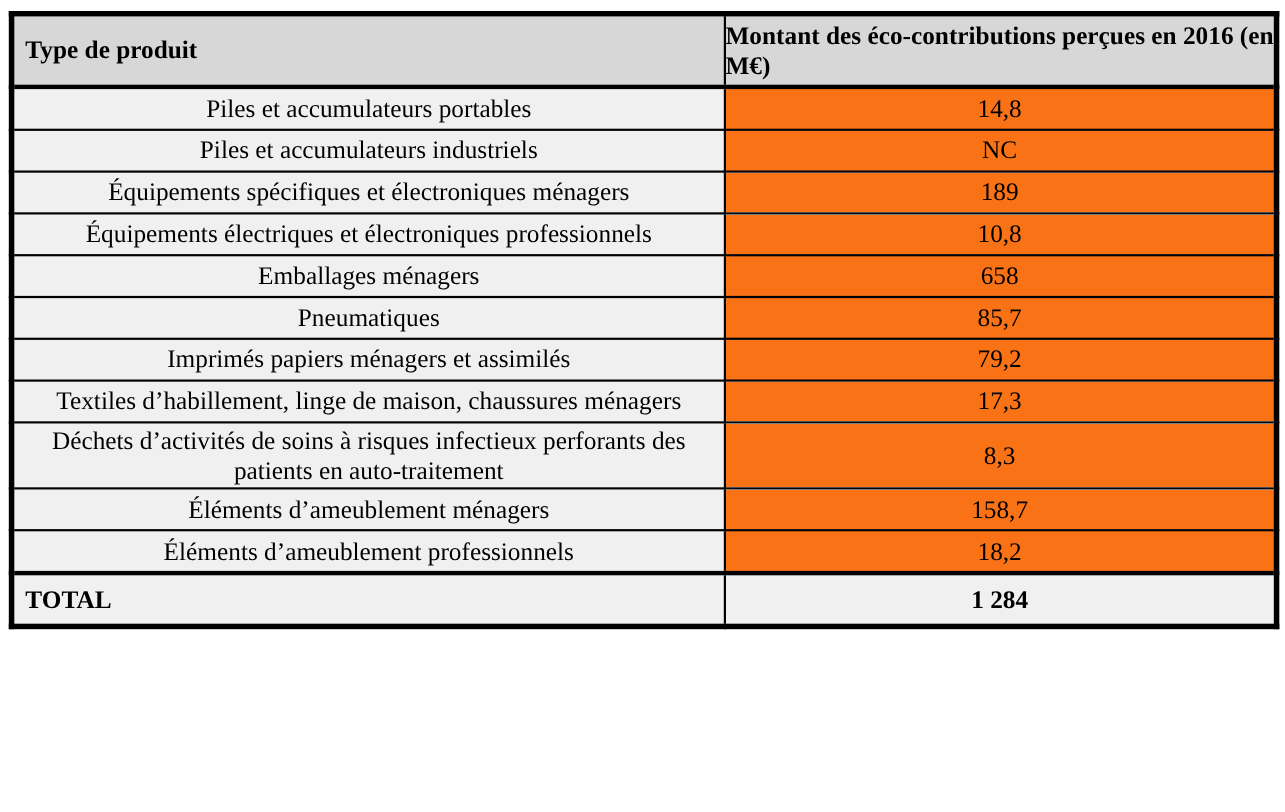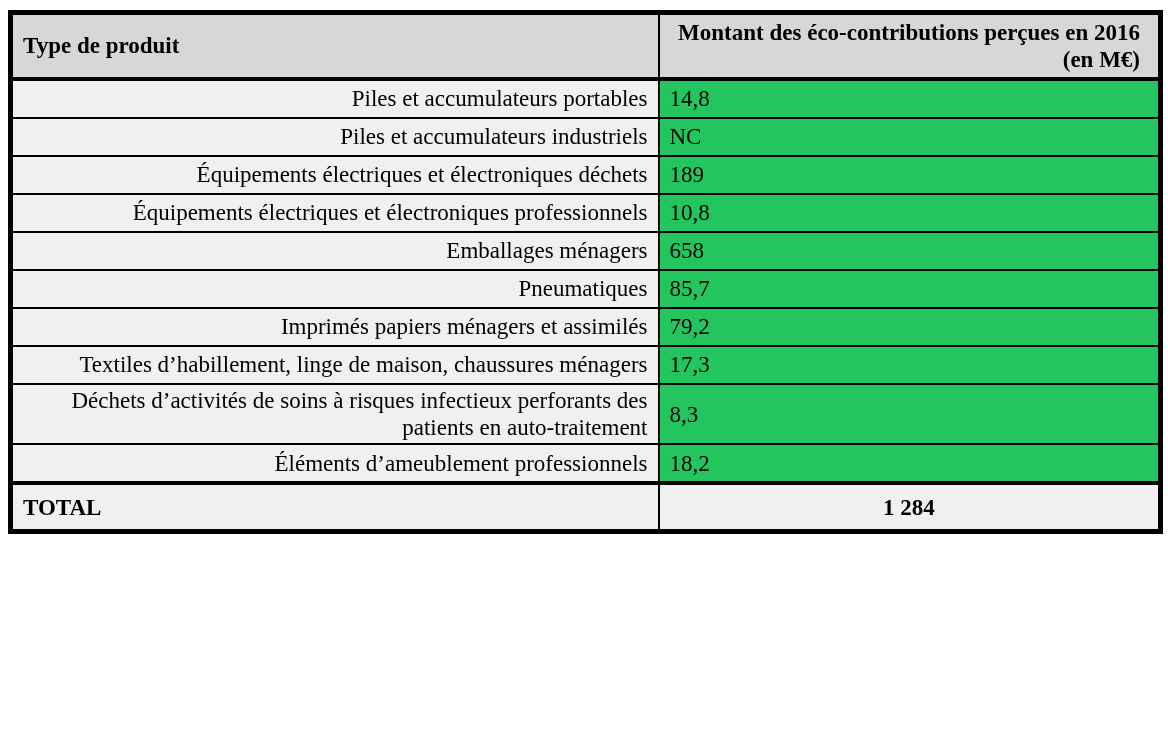--- a/index.html
+++ b/index.html
@@ -43,34 +43,35 @@
   .eco-table thead th {
     background: #d7d7d7;
     font-weight: bold;
     height: 58px;
     border-bottom: 4px solid #000000;
   }
   .eco-table thead th.product-head {
     text-align: left;
   }
   .eco-table thead th.amount-head {
-    text-align: right;
-    padding: 2px 18px;
+    text-align: left;
+    padding: 2px 0;
   }
 
   
   .eco-table tbody td {
     height: 32px;
   }
   .eco-table tbody td.product-cell {
     background: #f0f0f0;
-    text-align: right;
+    text-align: center;
   }
   .eco-table tbody td.amount-cell {
-    background: #22c55e;
+    background: #f97316;
+    text-align: center;
   }
   .eco-table tbody tr.double-row td {
     height: 54px;
   }
 
   
   .eco-table tfoot td {
     height: 40px;
     font-weight: bold;
     background: #f0f0f0;
@@ -97,21 +98,21 @@
     <tbody>
       <tr>
         <td class="product-cell">Piles et accumulateurs portables</td>
         <td class="amount-cell">14,8</td>
       </tr>
       <tr>
         <td class="product-cell">Piles et accumulateurs industriels</td>
         <td class="amount-cell">NC</td>
       </tr>
       <tr>
-        <td class="product-cell">Équipements électriques et électroniques déchets</td>
+        <td class="product-cell">Équipements spécifiques et électroniques ménagers</td>
         <td class="amount-cell">189</td>
       </tr>
       <tr>
         <td class="product-cell">Équipements électriques et électroniques professionnels</td>
         <td class="amount-cell">10,8</td>
       </tr>
       <tr>
         <td class="product-cell">Emballages ménagers</td>
         <td class="amount-cell">658</td>
       </tr>
@@ -125,20 +126,24 @@
       </tr>
       <tr>
         <td class="product-cell">Textiles d’habillement, linge de maison, chaussures ménagers</td>
         <td class="amount-cell">17,3</td>
       </tr>
       <tr class="double-row">
         <td class="product-cell">Déchets d’activités de soins à risques infectieux perforants des patients en auto-traitement</td>
         <td class="amount-cell">8,3</td>
       </tr>
       <tr>
+        <td class="product-cell">Éléments d’ameublement ménagers</td>
+        <td class="amount-cell">158,7</td>
+      </tr>
+      <tr>
         <td class="product-cell">Éléments d’ameublement professionnels</td>
         <td class="amount-cell">18,2</td>
       </tr>
     </tbody>
     <tfoot>
       <tr>
         <td class="total-label">TOTAL</td>
         <td class="total-value">1 284</td>
       </tr>
     </tfoot>

